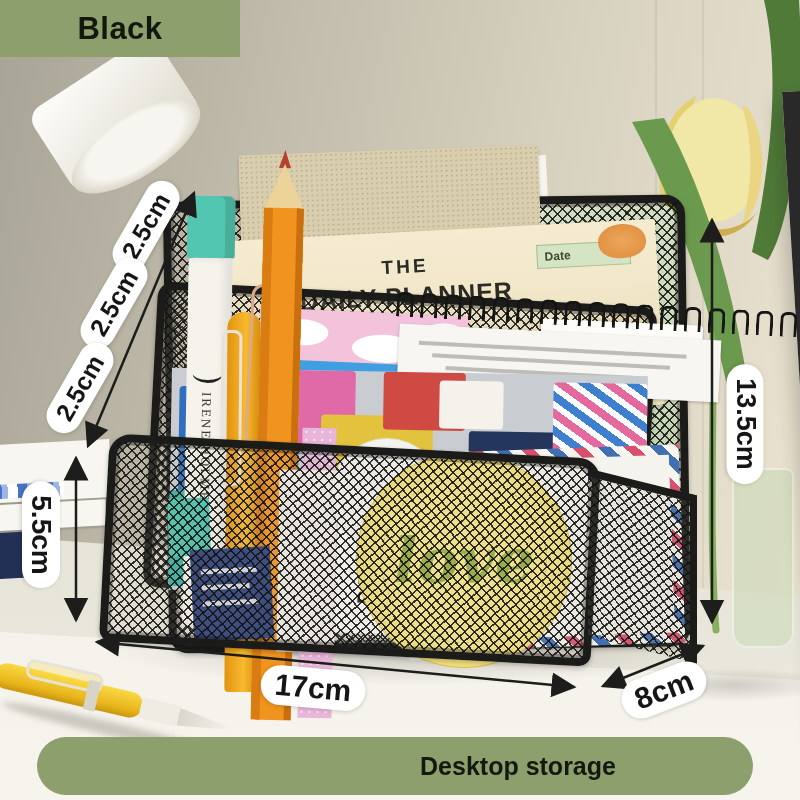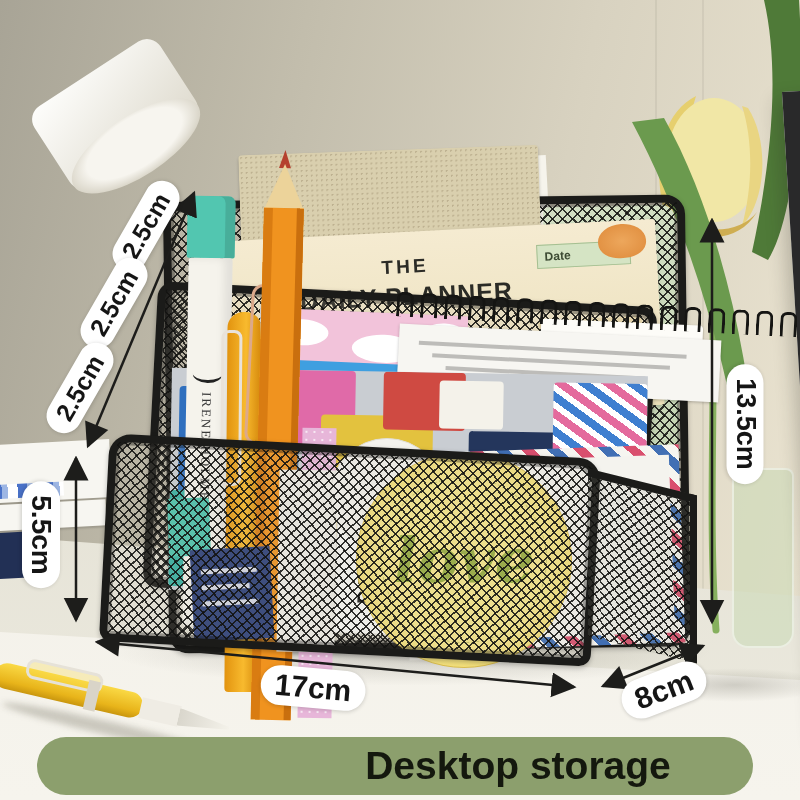--- a/index.html
+++ b/index.html
@@ -157,21 +157,21 @@
         display:flex;align-items:center;justify-content:center;}
   .badge span{font-size:31px;font-weight:700;color:#14170e;letter-spacing:.5px;}
   .banner{left:37px;top:737px;width:716px;height:58px;border-radius:29px;
         background:var(--badge-green,#8c9f6d);}
   .banner-count{position:absolute;left:2px;top:2px;width:242px;height:54px;border-radius:27px;
         background:#fefefc;border:1.5px solid rgba(125,145,95,.55);box-sizing:border-box;
         display:flex;align-items:center;justify-content:center;}
   .banner-count span{font-size:37px;font-weight:700;color:#111;}
   .banner-title{position:absolute;left:246px;top:0;right:0;height:100%;
         display:flex;align-items:center;justify-content:center;}
-  .banner-title span{font-size:39px;font-weight:700;color:#14180e;}
+  .banner-title span{font-size:25px;font-weight:700;color:#14180e;}
 </style>
 </head>
 <body>
 
 <div id="stage">
 
   <div class="abs wall"></div>
   <div class="abs groove" style="left:655px"></div>
   <div class="abs groove" style="left:702px"></div>
   <div class="abs desk-back"></div>
@@ -337,19 +337,22 @@
   </svg>
 
   <div class="abs dim-label" style="left:146px;top:226px;font-size:25px;transform:translate(-50%,-50%) rotate(-60deg)">2.5cm</div>
   <div class="abs dim-label" style="left:114px;top:303px;font-size:25px;transform:translate(-50%,-50%) rotate(-60deg)">2.5cm</div>
   <div class="abs dim-label" style="left:80px;top:388px;font-size:25px;transform:translate(-50%,-50%) rotate(-60deg)">2.5cm</div>
   <div class="abs dim-label" style="left:41px;top:535px;font-size:28px;transform:translate(-50%,-50%) rotate(90deg)">5.5cm</div>
   <div class="abs dim-label" style="left:745px;top:424px;font-size:27px;transform:translate(-50%,-50%) rotate(90deg)">13.5cm</div>
   <div class="abs dim-label" style="left:313px;top:688px;font-size:30px;transform:translate(-50%,-50%) rotate(5deg)">17cm</div>
   <div class="abs dim-label" style="left:664px;top:690px;font-size:30px;transform:translate(-50%,-50%) rotate(-21deg)">8cm</div>
 
+  <div class="abs badge">
+    <span>Black</span>
+  </div>
   <div class="abs banner">
     <div class="banner-title">
       <span>Desktop storage</span>
     </div>
   </div>
 
 </div>
 
 </body></html>

